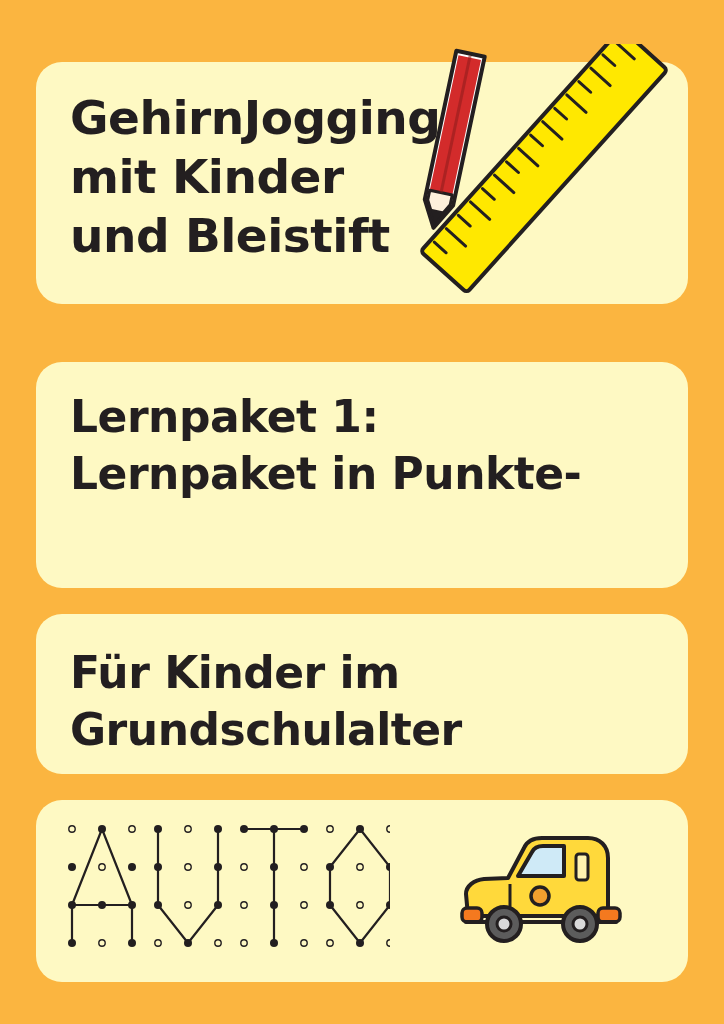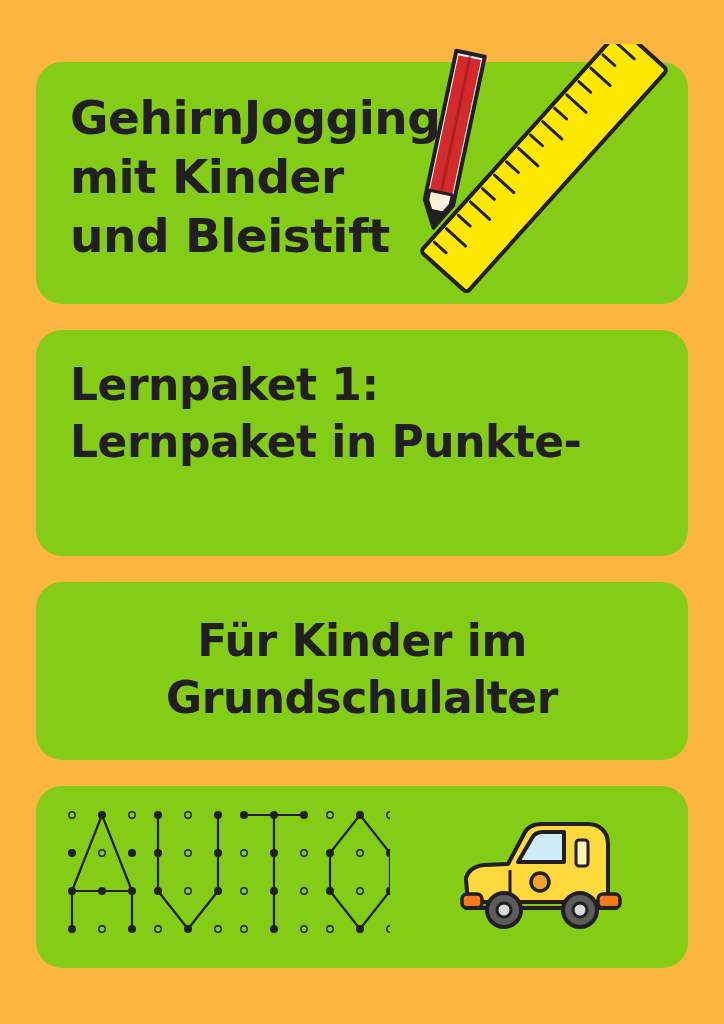--- a/index.html
+++ b/index.html
@@ -18,37 +18,37 @@
     width: 724px;
     height: 1024px;
     background: #FBB540;
     box-sizing: border-box;
     padding: 62px 36px 48px 36px;
     display: flex;
     flex-direction: column;
     gap: 26px;
   }
   .card {
-    background: #84cc16;
+    background: #fef9c3;
     border-radius: 26px;
     position: relative;
     box-sizing: border-box;
   }
   .card-title {
     padding: 26px 34px 30px 34px;
     min-height: 242px;
   }
   .card-sub {
     padding: 26px 34px 39px 34px;
     min-height: 226px;
+    margin-top: 32px;
   }
   .card-aud {
     padding: 30px 34px 34px 34px;
     min-height: 160px;
-    text-align: center;
   }
   .card-figure {
     padding: 18px 24px;
     min-height: 182px;
     display: flex;
     align-items: center;
     justify-content: space-between;
   }
   .headline {
     font-family: "DejaVu Sans", sans-serif;

